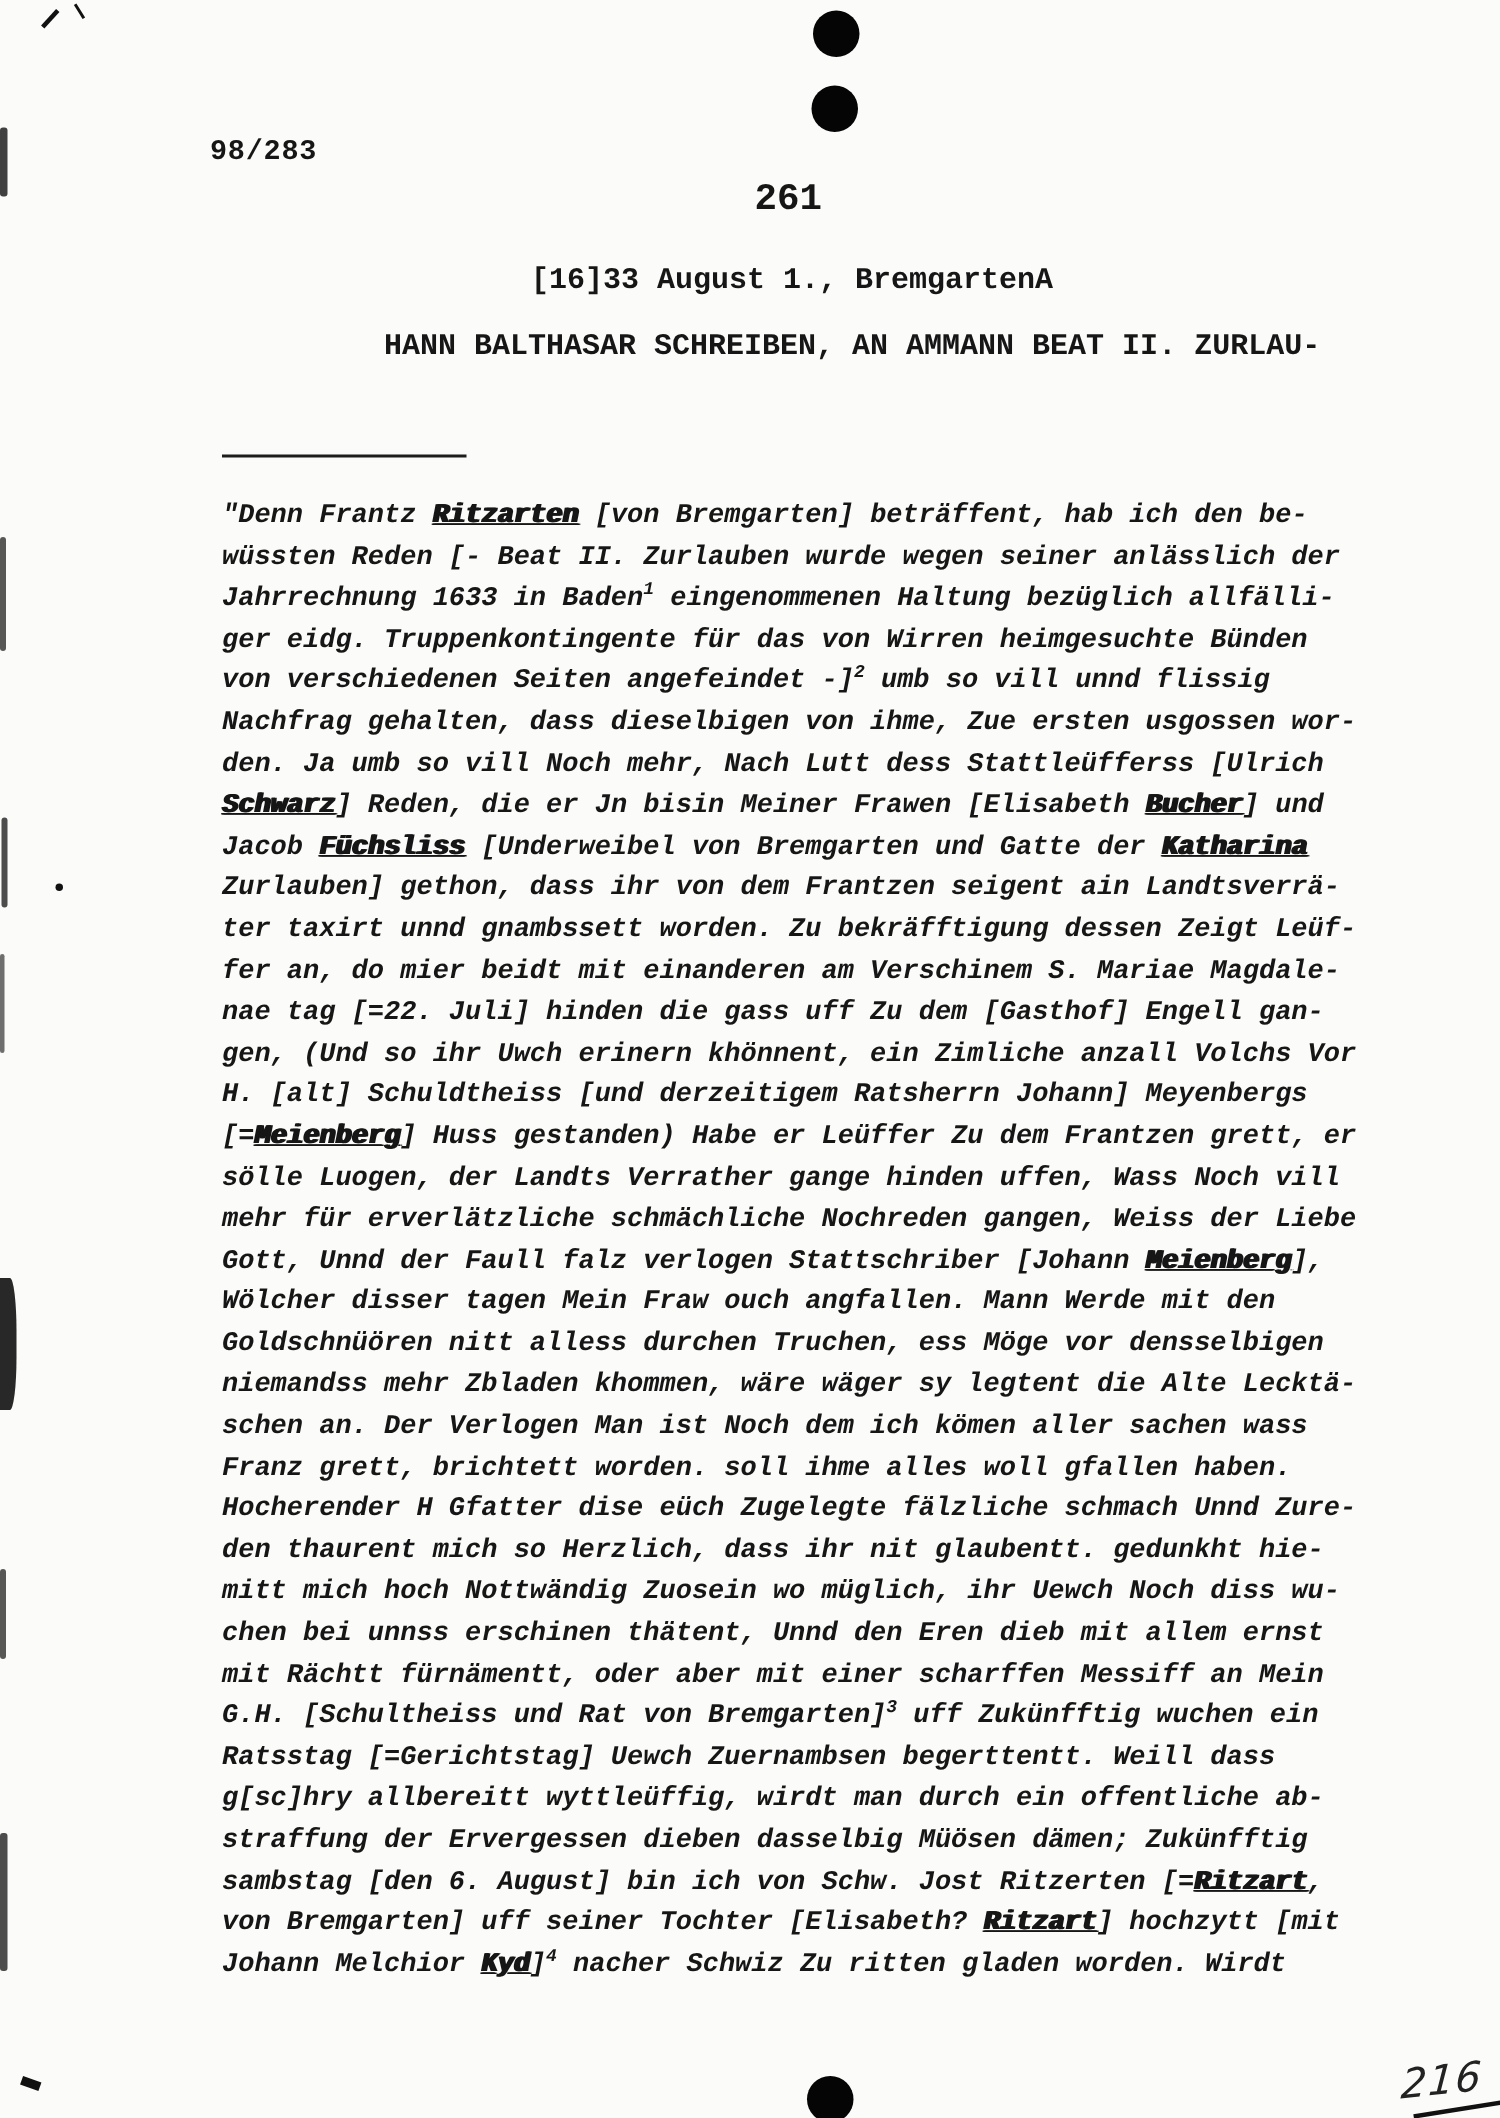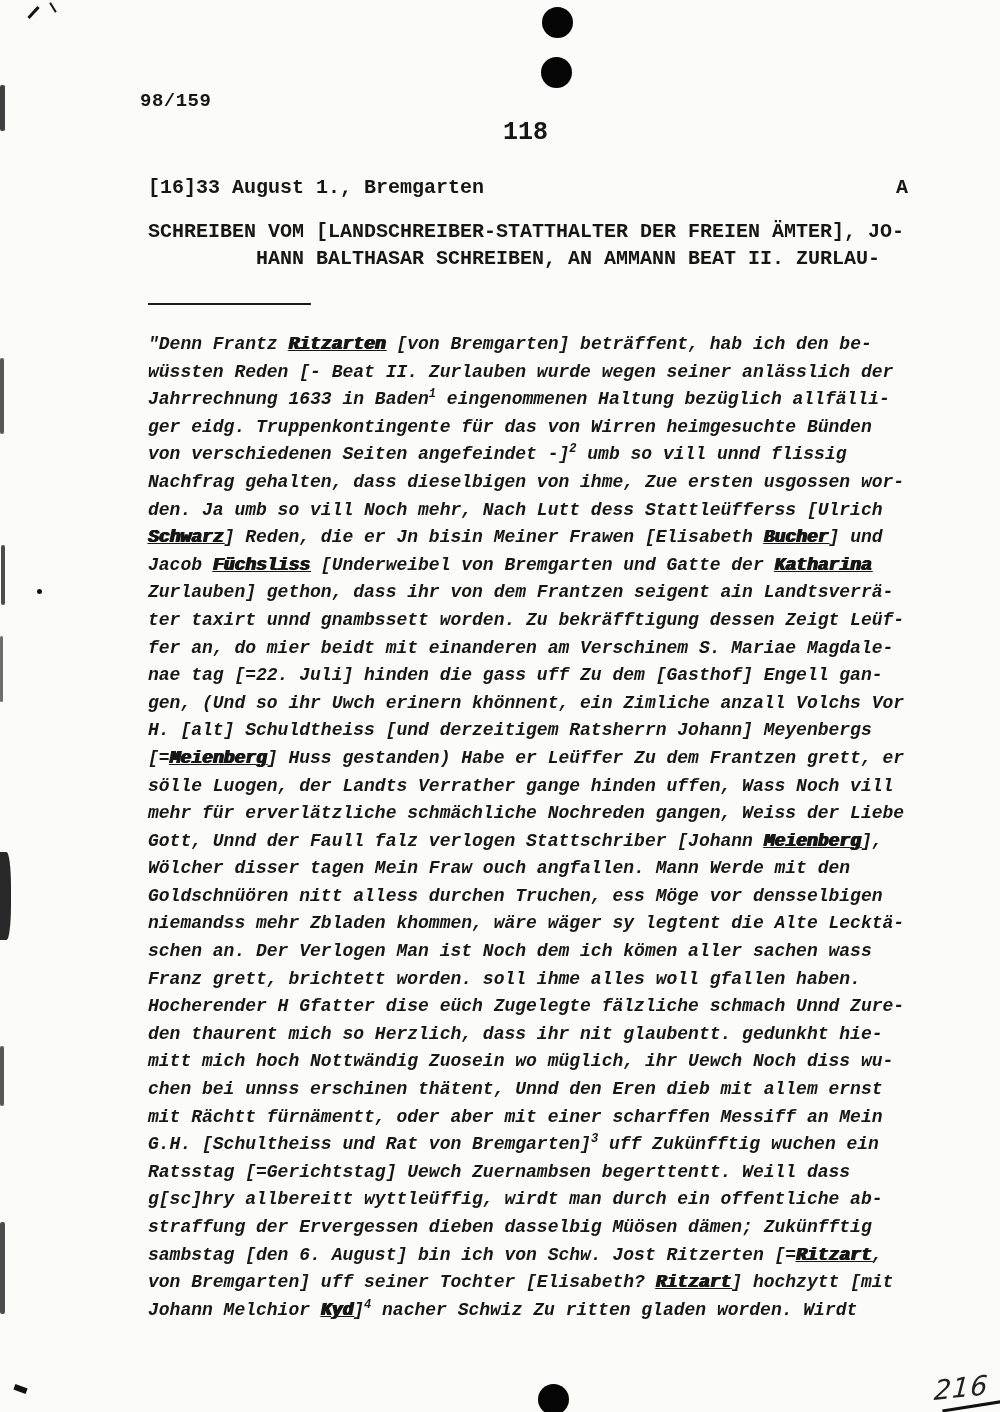--- a/index.html
+++ b/index.html
@@ -37,21 +37,21 @@
   .archive-ref {
     position:absolute; left:140px; top:90px;
     font-size:19px; font-weight:bold; letter-spacing:.5px;
   }
   .page-number {
     position:absolute; left:503px; top:118px;
     font-size:25px; font-weight:bold;
   }
   .dateline-row {
     position:absolute; left:148px; right:92px; top:176px;
-    display:flex; justify-content:space-between;
+    display:flex; justify-content:center;
     font-size:20px; font-weight:bold;
   }
   .heading {
     position:absolute; left:148px; top:218px; width:810px;
     font-size:20px; font-weight:bold; line-height:27px;
     white-space:pre;
   }
   .heading-line.indent { padding-left:108px; }
   .rule {
     position:absolute; left:148px; top:303px; width:163px; height:2px;
@@ -90,29 +90,29 @@
   <div class="art a-e2"></div>
   <div class="art a-e3"></div>
   <div class="art a-dot"></div>
   <div class="art a-e4"></div>
   <div class="art a-e5"></div>
   <div class="art a-e6"></div>
   <div class="art a-e7"></div>
   <div class="art a-c3"></div>
   <div class="art a-c4"></div>
 
-  <div class="archive-ref">98/159</div>
-  <div class="page-number">118</div>
+  <div class="archive-ref">98/283</div>
+  <div class="page-number">261</div>
 
   <div class="dateline-row">
     <span>[16]33 August 1., Bremgarten</span>
     <span>A</span>
   </div>
 
-  <div class="heading" id="heading"><div class="heading-line">SCHREIBEN VOM [LANDSCHREIBER-STATTHALTER DER FREIEN ÄMTER], JO-</div><div class="heading-line indent">HANN BALTHASAR SCHREIBEN, AN AMMANN BEAT II. ZURLAU-</div></div>
+  <div class="heading" id="heading"><div class="heading-line indent">HANN BALTHASAR SCHREIBEN, AN AMMANN BEAT II. ZURLAU-</div></div>
 
   <div class="rule"></div>
 
   <div class="body-text" id="body"><div class="body-line">"Denn Frantz <span class="hvy">Ritzarten</span> [von Bremgarten] beträffent, hab ich den be-</div><div class="body-line">wüssten Reden [- Beat II. Zurlauben wurde wegen seiner anlässlich der</div><div class="body-line">Jahrrechnung 1633 in Baden<sup>1</sup> eingenommenen Haltung bezüglich allfälli-</div><div class="body-line">ger eidg. Truppenkontingente für das von Wirren heimgesuchte Bünden</div><div class="body-line">von verschiedenen Seiten angefeindet -]<sup>2</sup> umb so vill unnd flissig</div><div class="body-line">Nachfrag gehalten, dass dieselbigen von ihme, Zue ersten usgossen wor-</div><div class="body-line">den. Ja umb so vill Noch mehr, Nach Lutt dess Stattleüfferss [Ulrich</div><div class="body-line"><span class="hvy">Schwarz</span>] Reden, die er Jn bisin Meiner Frawen [Elisabeth <span class="hvy">Bucher</span>] und</div><div class="body-line">Jacob <span class="hvy">Füchsliss</span> [Underweibel von Bremgarten und Gatte der <span class="hvy">Katharina</span></div><div class="body-line">Zurlauben] gethon, dass ihr von dem Frantzen seigent ain Landtsverrä-</div><div class="body-line">ter taxirt unnd gnambssett worden. Zu bekräfftigung dessen Zeigt Leüf-</div><div class="body-line">fer an, do mier beidt mit einanderen am Verschinem S. Mariae Magdale-</div><div class="body-line">nae tag [=22. Juli] hinden die gass uff Zu dem [Gasthof] Engell gan-</div><div class="body-line">gen, (Und so ihr Uwch erinern khönnent, ein Zimliche anzall Volchs Vor</div><div class="body-line">H. [alt] Schuldtheiss [und derzeitigem Ratsherrn Johann] Meyenbergs</div><div class="body-line">[=<span class="hvy">Meienberg</span>] Huss gestanden) Habe er Leüffer Zu dem Frantzen grett, er</div><div class="body-line">sölle Luogen, der Landts Verrather gange hinden uffen, Wass Noch vill</div><div class="body-line">mehr für erverlätzliche schmächliche Nochreden gangen, Weiss der Liebe</div><div class="body-line">Gott, Unnd der Faull falz verlogen Stattschriber [Johann <span class="hvy">Meienberg</span>],</div><div class="body-line">Wölcher disser tagen Mein Fraw ouch angfallen. Mann Werde mit den</div><div class="body-line">Goldschnüören nitt alless durchen Truchen, ess Möge vor densselbigen</div><div class="body-line">niemandss mehr Zbladen khommen, wäre wäger sy legtent die Alte Lecktä-</div><div class="body-line">schen an. Der Verlogen Man ist Noch dem ich kömen aller sachen wass</div><div class="body-line">Franz grett, brichtett worden. soll ihme alles woll gfallen haben.</div><div class="body-line">Hocherender H Gfatter dise eüch Zugelegte fälzliche schmach Unnd Zure-</div><div class="body-line">den thaurent mich so Herzlich, dass ihr nit glaubentt. gedunkht hie-</div><div class="body-line">mitt mich hoch Nottwändig Zuosein wo müglich, ihr Uewch Noch diss wu-</div><div class="body-line">chen bei unnss erschinen thätent, Unnd den Eren dieb mit allem ernst</div><div class="body-line">mit Rächtt fürnämentt, oder aber mit einer scharffen Messiff an Mein</div><div class="body-line">G.H. [Schultheiss und Rat von Bremgarten]<sup>3</sup> uff Zukünfftig wuchen ein</div><div class="body-line">Ratsstag [=Gerichtstag] Uewch Zuernambsen begerttentt. Weill dass</div><div class="body-line">g[sc]hry allbereitt wyttleüffig, wirdt man durch ein offentliche ab-</div><div class="body-line">straffung der Ervergessen dieben dasselbig Müösen dämen; Zukünfftig</div><div class="body-line">sambstag [den 6. August] bin ich von Schw. Jost Ritzerten [=<span class="hvy">Ritzart</span>,</div><div class="body-line">von Bremgarten] uff seiner Tochter [Elisabeth? <span class="hvy">Ritzart</span>] hochzytt [mit</div><div class="body-line">Johann Melchior <span class="hvy">Kyd</span>]<sup>4</sup> nacher Schwiz Zu ritten gladen worden. Wirdt</div></div>
 
   <div class="handwritten">216</div>
 
 </div>
 
 </body></html>

